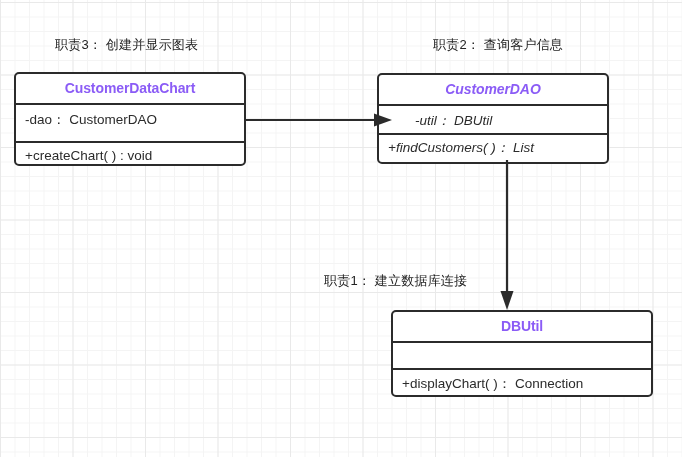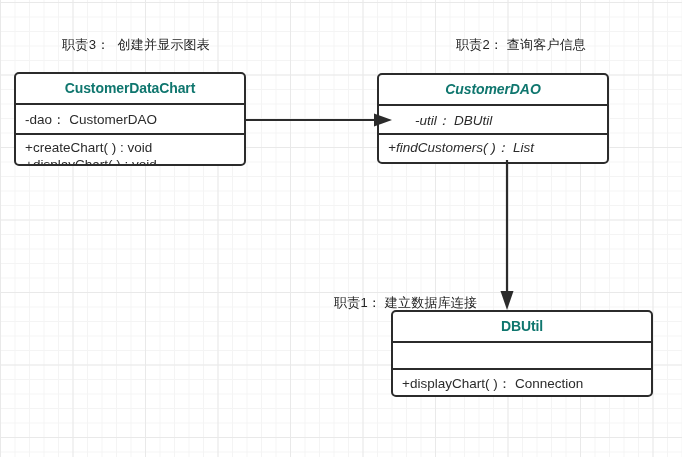--- a/index.html
+++ b/index.html
@@ -40,42 +40,42 @@
     border-radius: 5px;
     background: #ffffff;
     overflow: hidden;
   }
   .class-name {
     height: 29px;
     line-height: 29px;
     text-align: center;
     font-weight: bold;
     font-size: 14px;
-    color: #0f766e;
+    color: #8b5cf6;
     border-bottom: 2px solid #2b2b2b;
     letter-spacing: -0.1px;
   }
   .compartment {
     box-sizing: border-box;
     padding: 4px 8px 4px 9px;
     font-size: 13.5px;
     color: #2b2b2b;
     line-height: 17px;
     white-space: nowrap;
   }
   .compartment.attrs {
     border-bottom: 2px solid #2b2b2b;
   }
   .compartment .member { display: block; }
 
   
   #box-customerdatachart {
     left: 14px; top: 72px; width: 232px; height: 94px;
   }
-  #box-customerdatachart .attrs { height: 30px; padding-top: 6px; }
+  #box-customerdatachart .attrs { height: 38px; padding-top: 6px; }
   #box-customerdatachart .ops { height: 31px; }
 
   #box-customerdao {
     left: 377px; top: 73px; width: 232px; height: 91px; font-style: italic;
   }
   #box-customerdao .attrs { height: 29px; padding-top: 6px; padding-left: 36px; }
   #box-customerdao .ops { height: 29px; }
 
   #box-dbutil {
     left: 391px; top: 310px; width: 262px; height: 87px;
@@ -84,23 +84,23 @@
   #box-dbutil .ops { height: 27px; padding-top: 5px; }
 
   
   .annotation {
     position: absolute;
     font-size: 13px;
     color: #232323;
     white-space: nowrap;
     letter-spacing: 0.2px;
   }
-  #label-resp3 { left: 62px; top: 36px; font-family: Liberation Mono, monospace; }
-  #label-resp2 { left: 456px; top: 36px; }
-  #label-resp1 { left: 334px; top: 272px; margin-top: 22px; }
+  #label-resp3 { left: 55px; top: 36px; }
+  #label-resp2 { left: 433px; top: 36px; }
+  #label-resp1 { left: 324px; top: 272px; }
 
   
   .connector { position: absolute; }
   #arrow-chart-to-dao { left: 244px; top: 108px; }
   #arrow-dao-to-dbutil { left: 494px; top: 160px; }
 </style>
 </head>
 <body>
 
 <div id="canvas">

